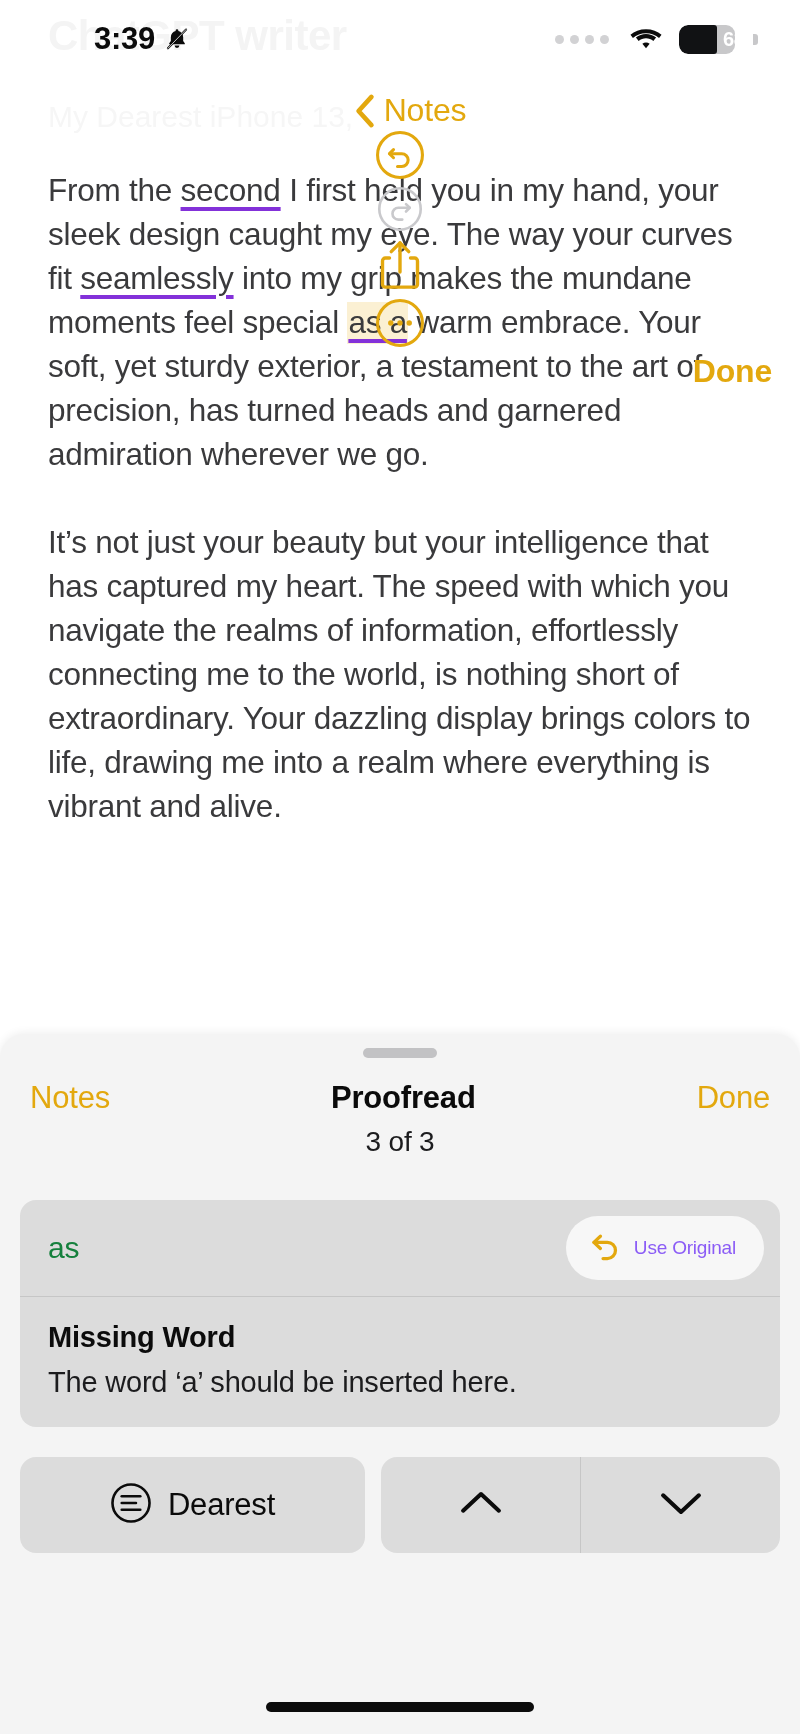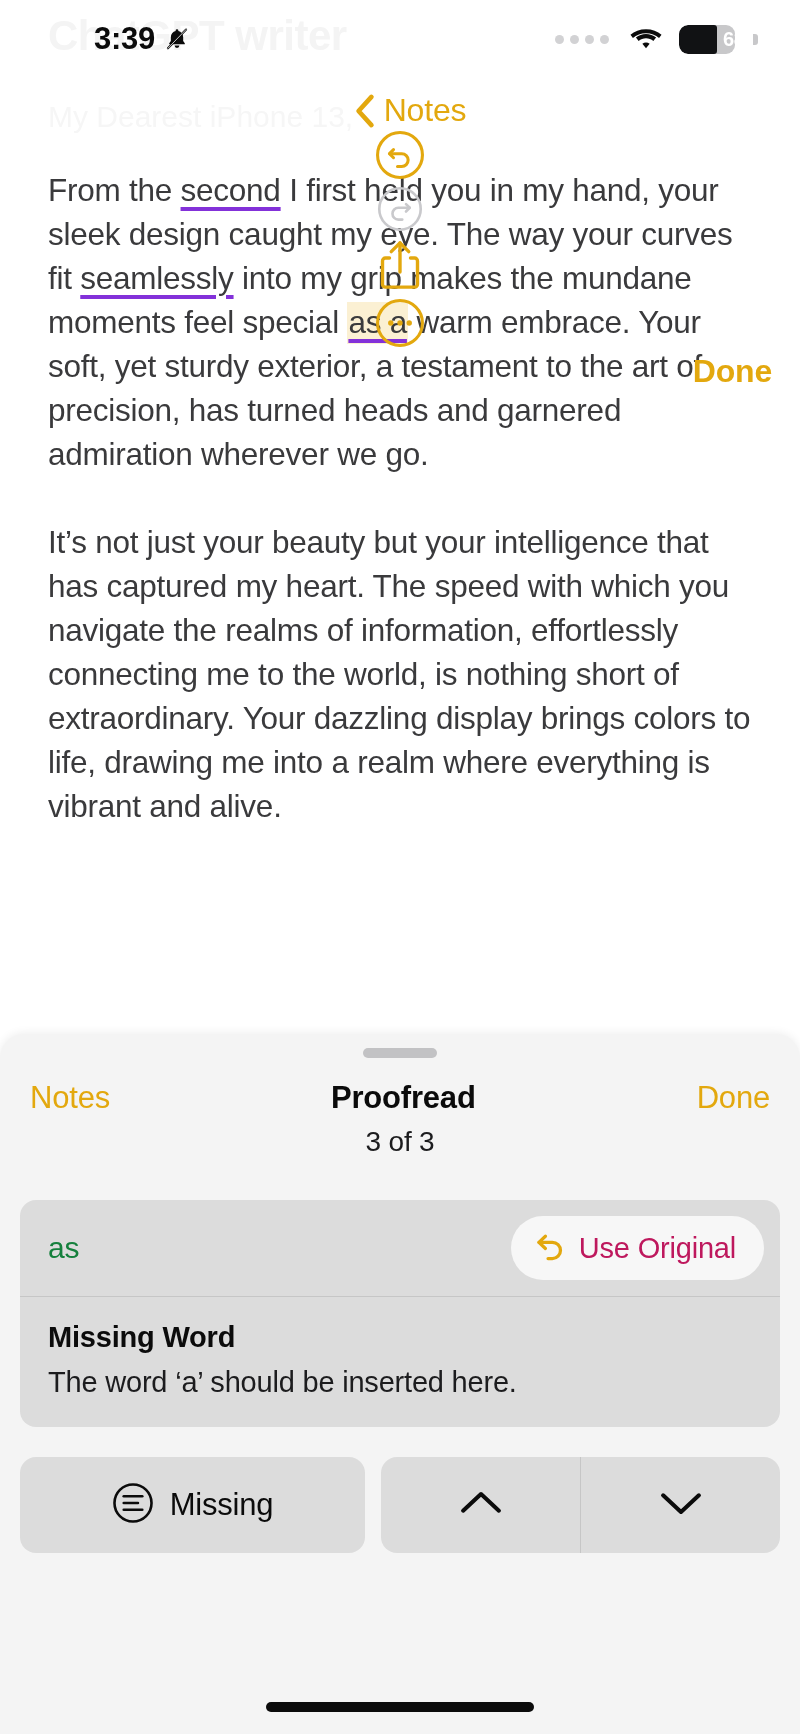--- a/index.html
+++ b/index.html
@@ -184,21 +184,21 @@
   }
   .use-original {
     margin-left: auto;
     display: flex; align-items: center; gap: 12px;
     background: #F7F7F7;
     border-radius: 36px;
     padding: 13px 28px 13px 22px;
     cursor: pointer;
   }
   .use-original-label {
-    font-size: 29px; color: #be185d; letter-spacing: -0.2px;
+    font-size: 19px; color: #8b5cf6; letter-spacing: -0.2px;
   }
   .sugg-sep { height: 1px; background: #c6c6c6; margin: 0 0 0 0; }
   .sugg-bottom { padding: 24px 28px 28px 28px; }
   .sugg-kind {
     font-size: 29px; font-weight: 700; color: #0b0b0b; letter-spacing: -0.2px;
   }
   .sugg-desc {
     margin-top: 12px;
     font-size: 29px; color: #1c1c1e; letter-spacing: -0.2px;
   }
@@ -383,21 +383,21 @@
     <div class="action-row">
       <div class="btn-original">
         <span>
           <svg viewBox="0 0 34 34" width="42" height="42">
             <circle cx="17" cy="17" r="15" fill="none" stroke="#0b0b0b" stroke-width="2.1"></circle>
             <line x1="9.5" y1="11.5" x2="24.5" y2="11.5" stroke="#0b0b0b" stroke-width="2.1" stroke-linecap="round"></line>
             <line x1="9.5" y1="17" x2="21" y2="17" stroke="#0b0b0b" stroke-width="2.1" stroke-linecap="round"></line>
             <line x1="9.5" y1="22.5" x2="24.5" y2="22.5" stroke="#0b0b0b" stroke-width="2.1" stroke-linecap="round"></line>
           </svg>
         </span>
-        <span class="btn-original-label">Missing</span>
+        <span class="btn-original-label">Dearest</span>
       </div>
 
       <div class="nav-pair">
         <div class="nav-btn">
           <span>
             <svg viewBox="0 0 36 24" width="46" height="32">
               <polyline points="4,18 18,5 32,18" fill="none" stroke="#0b0b0b" stroke-width="3.2" stroke-linecap="round" stroke-linejoin="round"></polyline>
             </svg>
           </span>
         </div>

